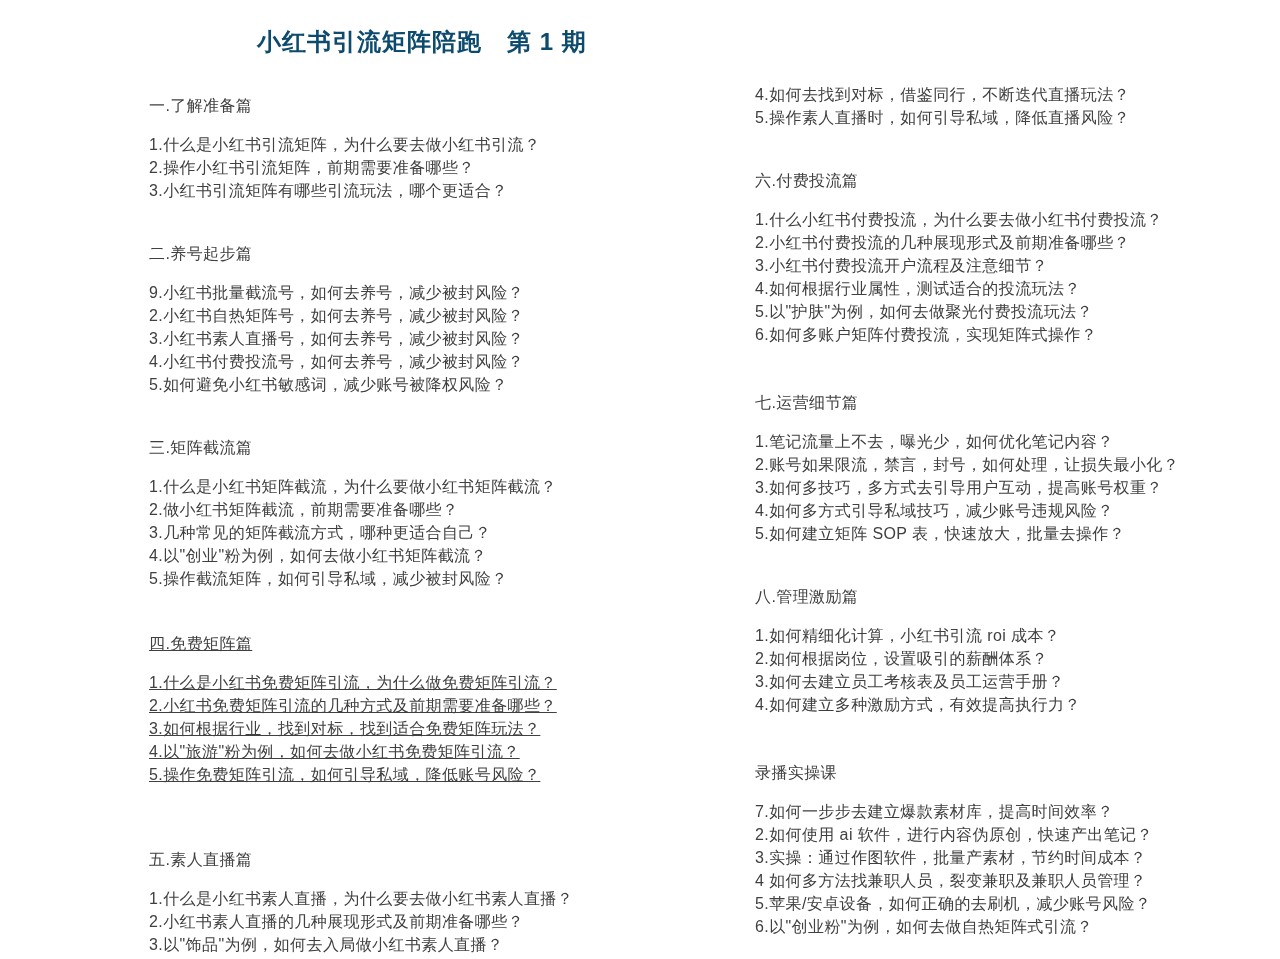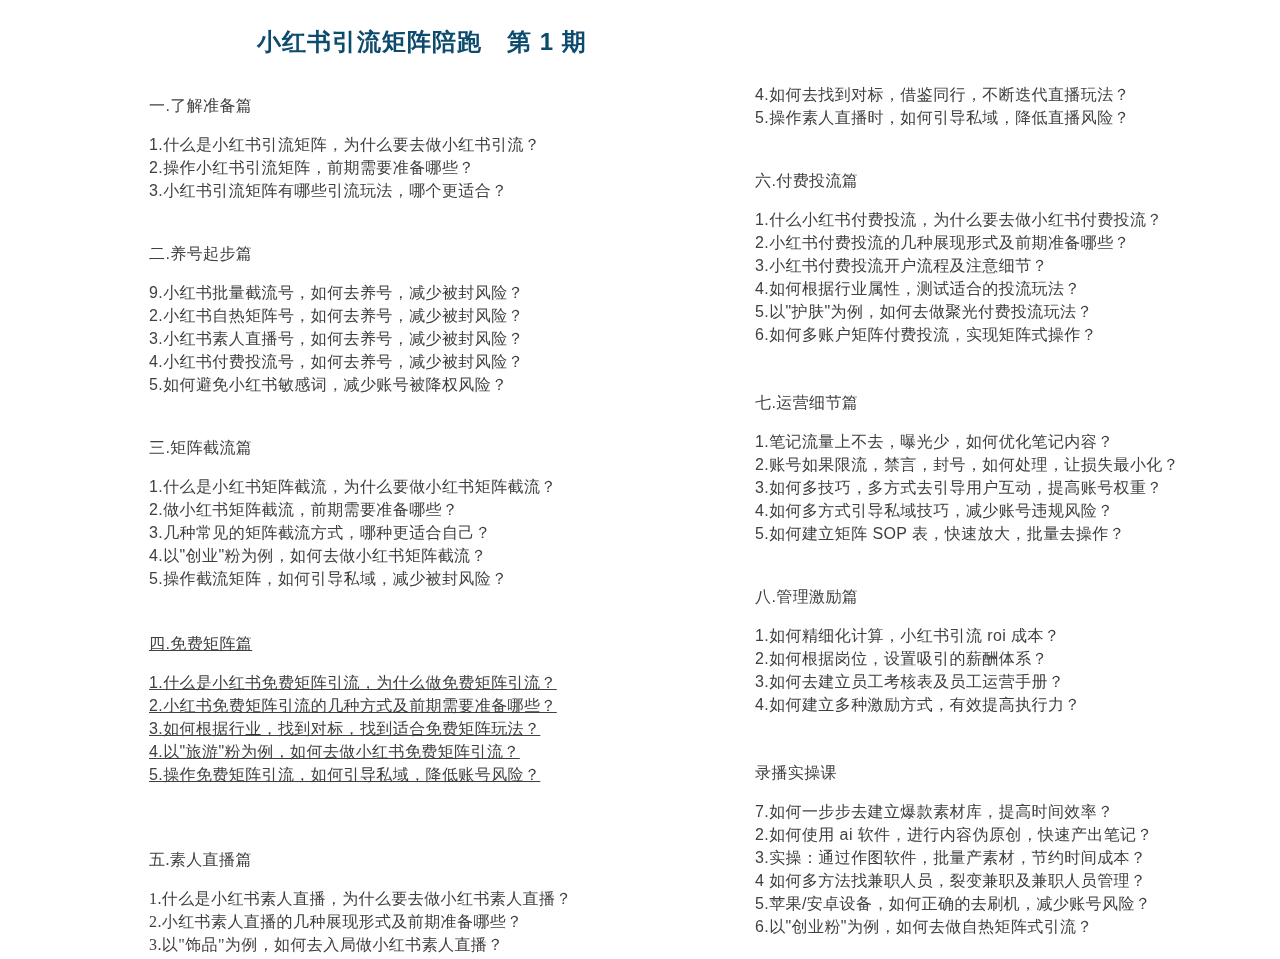--- a/index.html
+++ b/index.html
@@ -38,21 +38,21 @@
     letter-spacing: 0.4px;
     white-space: nowrap;
   }
   .col-left  { left: 115px; top: 94px;  width: 500px; margin-left: 34px; }
   .col-right { left: 755px; top: 69px;  width: 500px; margin-top: 14px; }
   .section { margin-top: 40px; }
   .section:first-child { margin-top: 0; }
   .heading { margin-bottom: 16px; }
   .item { margin: 0; }
   .col-left  .section:nth-child(4) { margin-top: 42px; text-decoration: underline; }
-  .col-left  .section:nth-child(5) { margin-top: 62px; font-family: Liberation Serif, serif; }
+  .col-left  .section:nth-child(5) { margin-top: 62px; }
   .col-right .section:nth-child(3) { margin-top: 45px; }
   .col-right .section:nth-child(5) { margin-top: 45px; }
 </style>
 </head>
 <body>
 
 <div class="page">
   <h1 class="doc-title">小红书引流矩阵陪跑　第 1 期</h1>
 
   <div class="column col-left">

